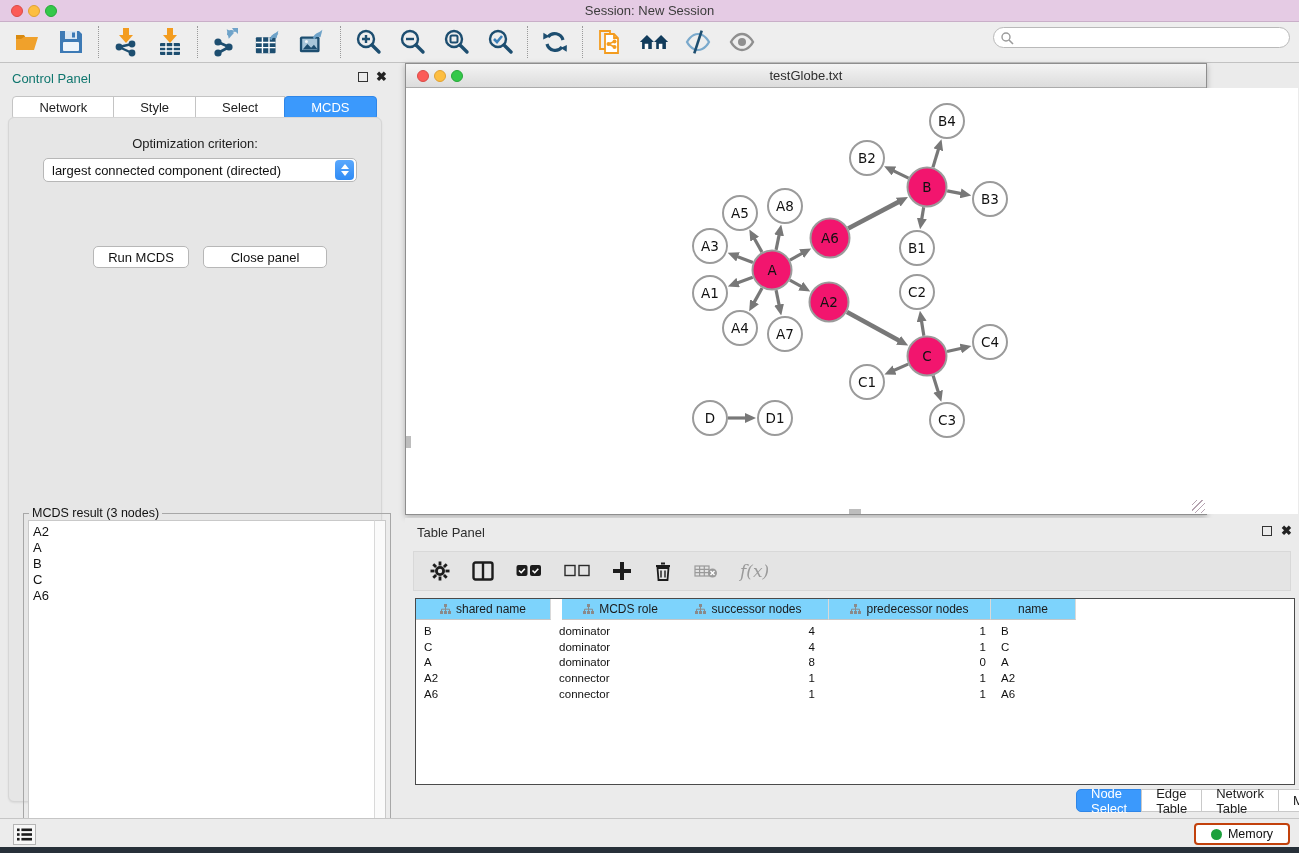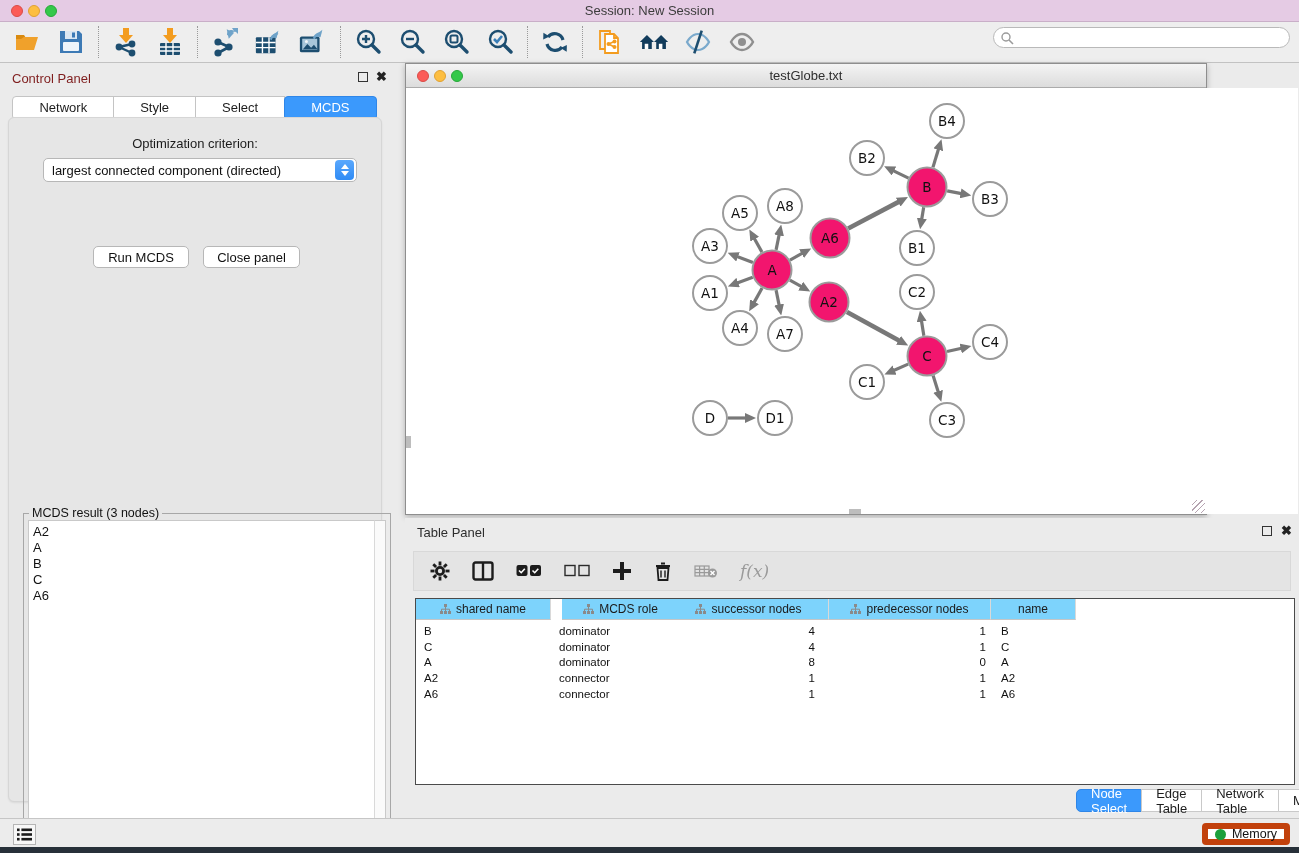--- a/index.html
+++ b/index.html
@@ -23,21 +23,21 @@
   .tb-group { display:flex; align-items:center; gap:14px; padding:0 12px; }
   .tb-sep { width:1px; height:32px; border-left:1px dotted #9a9a9a; }
   .tb-icon { width:30px; height:30px; display:flex; align-items:center; justify-content:center; cursor:pointer; }
   .searchbox { position:absolute; right:9px; top:5px; width:297px; height:21px;
     background:#ffffff; border:1px solid #b9b9b9; border-radius:11px;
     display:flex; align-items:center; padding-left:6px; }
   .searchbox input { border:none; outline:none; flex:1; font-size:12px; background:transparent; }
 
   
   .control-panel { position:absolute; left:0; top:63px; width:390px; height:755px; background:#ebebeb; }
-  .cp-header { position:absolute; left:12px; top:8px; font-size:13px; color:#7f1d1d; }
+  .cp-header { position:absolute; left:12px; top:8px; font-size:13px; color:#0f766e; }
   .panel-float { position:absolute; top:9px; width:10px; height:10px; border:1.5px solid #333; cursor:pointer; }
   .panel-close { position:absolute; top:6px; font-size:13px; font-weight:bold; color:#222; cursor:pointer; }
   .cp-tabs { position:absolute; top:33px; left:0; width:100%; display:flex; justify-content:center; }
   .cp-tab { font-size:13px; color:#1d1d1d; background:#ffffff; border:1px solid #c4c4c4;
     padding:3px 26px 4px; margin-left:-1px; cursor:pointer; }
   .cp-tab:first-child { border-radius:4px 0 0 4px; }
   .cp-tab:last-child { border-radius:0 4px 4px 0; }
   .cp-tab.active { background:#3b99fc; border-color:#2f86e8; color:#ffffff; border-radius:4px; }
   .cp-card { position:absolute; left:8px; top:54px; width:374px; height:685px;
     background:#e6e6e6; border:1px solid #d6d6d6; border-radius:6px;
@@ -96,22 +96,22 @@
     padding:0 14px; cursor:pointer; }
   .btab:first-child { border-radius:5px 0 0 5px; }
   .btab:last-child { border-radius:0 5px 5px 0; }
   .btab.active { background:#3b99fc; border-color:#2f86e8; color:#fff; }
 
   
   .status-bar { position:absolute; left:0; top:818px; width:1299px; height:29px;
     background:#ececec; border-top:1px solid #c6c6c6; }
   .list-btn { position:absolute; left:13px; top:5px; width:23px; height:21px; background:#f7f7f7;
     border:1px solid #b5b5b5; display:flex; align-items:center; justify-content:center; cursor:pointer; }
-  .memory-btn { position:absolute; right:9px; top:4px; width:88px; height:22px; background:#ffffff;
-    border:6px solid #c2410c; border-radius:4px; display:flex; align-items:center; justify-content:center;
+  .memory-btn { position:absolute; right:9px; top:4px; width:96px; height:22px; background:#ffffff;
+    border:2px solid #c2410c; border-radius:4px; display:flex; align-items:center; justify-content:center;
     gap:6px; font-size:12.5px; color:#111; cursor:pointer; }
   .mem-dot { width:11px; height:11px; border-radius:50%; background:#1ca03c; }
   .desktop-strip { position:absolute; left:0; top:847px; width:1299px; height:6px; background:#273039; }
 </style>
 </head>
 <body>
 
 <div class="main-titlebar">
   <div class="traffic t-red" style="left:11px"></div>
   <div class="traffic t-yellow" style="left:28px"></div>
@@ -292,21 +292,21 @@
   <div class="cp-card">
     <div class="opt-label">Optimization criterion:</div>
     <div class="combo">
       <div class="combo-text">largest connected component (directed)</div>
       <div class="combo-btn">
           <div class="up"></div>
           <div class="down"></div>
         </div>
     </div>
     <div class="mac-btn" style="left:84px; top:128px; width:96px;">Run MCDS</div>
-    <div class="mac-btn" style="left:194px; top:128px; width:97px;">Close panel</div>
+    <div class="mac-btn" style="left:194px; top:128px; width:124px;">Close panel</div>
     <div class="result-fieldset">
       <div class="result-legend">MCDS result (3 nodes)</div>
       <div class="result-list" id="result-list">
           <div class="result-item">A2</div>
           <div class="result-item">A</div>
           <div class="result-item">B</div>
           <div class="result-item">C</div>
           <div class="result-item">A6</div>
         </div>
       <div class="result-scroll"></div>

